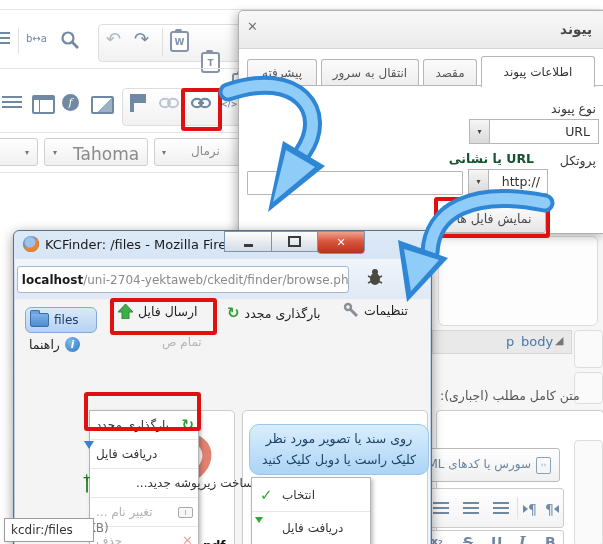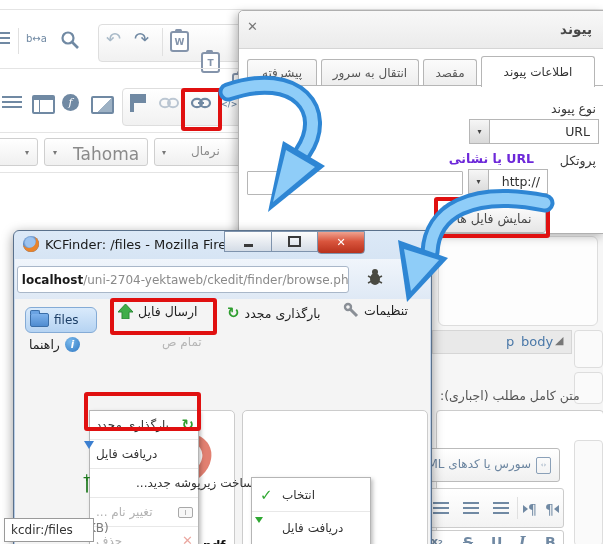--- a/index.html
+++ b/index.html
@@ -201,21 +201,21 @@
 
     <div class="abs rtl" style="right:8px;top:90px;font-size:12.5px;color:#383838;"><span>نوع پیوند</span></div>
     <div class="abs field" style="left:230px;top:108px;width:128px;height:23px;">
       <span class="selbtn">
           <span>▾</span>
         </span>
       <span class="abs" style="right:8px;top:4px;font-size:12.5px;color:#333;">URL</span>
     </div>
 
     <div class="abs rtl" style="right:8px;top:142px;font-size:12.5px;color:#383838;"><span>پروتکل</span></div>
-    <div class="abs rtl" style="right:70px;top:140px;font-size:12.5px;font-weight:bold;color:#6d28d9;"><span>URL یا نشانی</span></div>
+    <div class="abs rtl" style="right:70px;top:140px;font-size:12.5px;font-weight:bold;color:#14532d;"><span>URL یا نشانی</span></div>
     <div class="abs field" style="left:229px;top:158px;width:78px;height:23px;">
       <span class="selbtn">
           <span>▾</span>
         </span>
       <span class="abs" style="right:7px;top:4px;font-size:12.5px;color:#333;">http://</span>
     </div>
     <input class="abs field" style="left: 8px; top: 160px; width: 210px; height: 20px; border-radius: 1px;" value="">
 
     <div class="abs btn" style="left:203px;top:194px;width:102px;height:26px;line-height:26px;font-size:12.5px;">
       <span>نمایش فایل ها</span>
@@ -285,20 +285,24 @@
       <span class="abs" style="left:147px;top:36px;color:#b5b5b5;font-size:12px;">تمام ص</span>
 
       <div class="abs card" style="left:90px;top:111px;width:128px;height:162px;">
         <svg class="abs" style="left:26px;top:14px;" width="80" height="110">
           <path d="M40,18 C70,2 86,30 66,48 C46,66 22,58 30,36 C36,20 58,22 56,40" fill="none" stroke="#dd6a58" stroke-width="9" opacity="0.85"></path>
         </svg>
         <div class="abs" style="left:0;top:128px;width:100%;text-align:center;font-weight:bold;font-size:12px;color:#111;"><span>document01.pdf</span></div>
       </div>
       <div class="abs card" style="left:227px;top:111px;width:184px;height:182px;"></div>
 
+      <div class="abs hint rtl" style="left:234px;top:125px;width:178px;height:46px;padding-top:3px;">
+        <div>روی سند یا تصویر مورد نظر</div>
+        <div>کلیک راست یا دوبل کلیک کنید</div>
+      </div>
 
       <div class="abs menu" style="left:74px;top:111px;width:108px;height:150px;">
         <div class="mi" style="top:0;">
           <span class="abs rtl" style="left:6px;top:7px;">بارگذاری مجدد</span>
           <span class="abs greenref" style="right:4px;top:5px;">↻</span>
         </div>
         <div class="mi" style="top:29px;">
           <span class="abs rtl" style="left:6px;top:7px;">دریافت فایل</span>
           <span class="abs dlarrow" style="right:6px;top:9px;"></span>
         </div>

